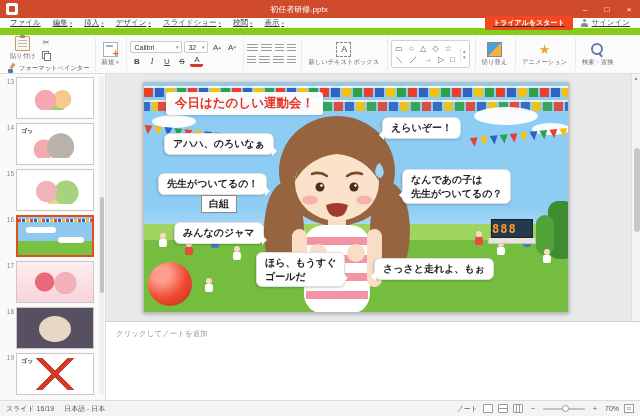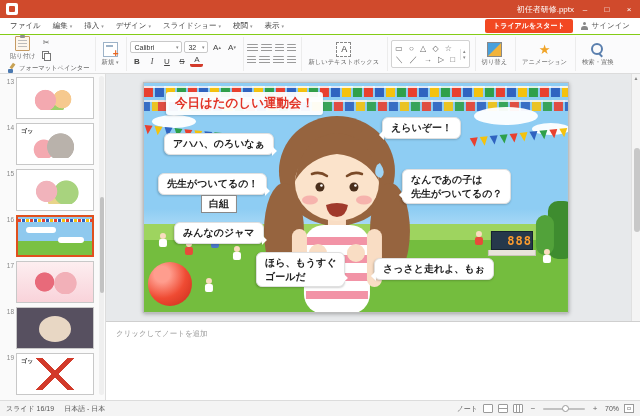--- a/index.html
+++ b/index.html
@@ -4,26 +4,26 @@
 <style>
   * { margin:0; padding:0; box-sizing:border-box; }
   html,body { width:640px; height:416px; overflow:hidden;
     font-family:"Liberation Sans","DejaVu Sans",sans-serif; font-size:8px; color:#333; }
   .app { width:640px; height:416px; display:flex; flex-direction:column; background:#fff; }
 
   
   .titlebar { height:18px; background:#d04a2c; color:#fff; display:flex; align-items:center; flex:0 0 auto; }
   .app-logo { width:12px; height:12px; margin:0 6px; background:#fff; border-radius:2px; position:relative; }
   .app-logo::after { content:""; position:absolute; inset:3px; background:#d04a2c; border-radius:1px; }
-  .tb-title { flex:1; text-align:right; font-size:8px; }
+  .tb-title { flex:1; text-align:center; font-size:8px; }
   .win-controls { display:flex; }
   .win-btn { width:22px; height:18px; display:flex; align-items:center; justify-content:center; font-size:8px; cursor:default; }
 
   
-  .menubar { height:17px; background:#fff; border-bottom:1px solid #84cc16; display:flex; align-items:center; padding:0 4px; flex:0 0 auto; }
+  .menubar { height:17px; background:#fff; border-bottom:7px solid #84cc16; display:flex; align-items:center; padding:0 4px; flex:0 0 auto;text-decoration:underline; }
   .menu-item { padding:2px 6px; font-size:7.5px; color:#444; cursor:default; display:flex; align-items:center; gap:2px; }
   .menu-item .caret { font-size:5px; color:#999; }
   .menubar-spacer { flex:1; }
   .trial-btn { background:#f24822; color:#fff; font-size:7px; padding:2px 8px; border-radius:2px; margin-right:8px; font-weight:bold; }
   .signin { display:flex; align-items:center; gap:3px; font-size:7.5px; color:#555; margin-right:6px; }
   .person-icon { width:8px; height:8px; position:relative; }
   .person-icon::before { content:""; position:absolute; top:0; left:2.5px; width:3px; height:3px; border-radius:50%; background:#888; }
   .person-icon::after { content:""; position:absolute; bottom:0; left:0.5px; width:7px; height:4px; border-radius:3px 3px 0 0; background:#888; }
 
   
@@ -131,21 +131,21 @@
   .pennants.p-left { left:0; top:46px; transform:rotate(6deg); }
   .pennants.p-right { right:0; top:50px; transform:rotate(-6deg); }
   .cloud { position:absolute; background:#fff; border-radius:50%; opacity:.95; }
   .grass { position:absolute; left:0; right:0; bottom:0; height:88px; background:linear-gradient(#9ed45f 0 18%,#74bd3e 18% 100%); }
   .bush { position:absolute; background:#3e8c2f; border-radius:10px; }
   .kid { position:absolute; width:9px; height:15px; z-index:2; }
   .kid::before { content:""; position:absolute; top:0; left:1.5px; width:6px; height:6px; border-radius:50%; background:#fbdcc0; }
   .kid::after { content:""; position:absolute; top:5.5px; left:0.5px; width:8px; height:8px; border-radius:2px; background:var(--c,#fff); }
   .ball { position:absolute; left:4px; bottom:6px; width:44px; height:44px; border-radius:50%;
     background:radial-gradient(circle at 32% 28%,#ff9d8e 0 18%,#ef4b33 55%,#c52a18 100%); z-index:2; }
-  .scoreboard { position:absolute; right:32px; top:148px; z-index:2; text-align:right; }
+  .scoreboard { position:absolute; right:32px; top:136px; z-index:2; text-align:left; }
   .score-display { width:42px; height:19px; background:#26384b; border:1px solid #16222e; color:#ff9d2e;
     font-family:"DejaVu Sans Mono",monospace; font-size:12px; font-weight:bold; letter-spacing:1px; line-height:18px; }
   .score-base { width:48px; height:6px; background:#e8e4da; margin:0 auto; border:1px solid #c9c4b8; border-top:none; margin-left:-3px; }
   .slide-title { position:absolute; left:22px; top:9px; background:rgba(255,255,255,.95); color:#e23427;
     font-size:12.5px; font-weight:bold; padding:3px 9px; border-radius:3px; z-index:4; box-shadow:0 1px 2px rgba(0,0,0,.15); white-space:nowrap; }
   .girl { position:absolute; left:118px; top:18px; width:150px; height:213px; z-index:3; }
   .bubble { position:absolute; background:#fff; border:1px solid #e0e0e0; border-radius:6px; padding:3px 8px;
     font-size:10px; font-weight:bold; color:#222; z-index:5; white-space:pre-line; line-height:1.35;
     box-shadow:0 1px 2px rgba(0,0,0,.18); }
   .bubble::after { content:""; position:absolute; top:60%; width:0; height:0; border:5px solid transparent; }

